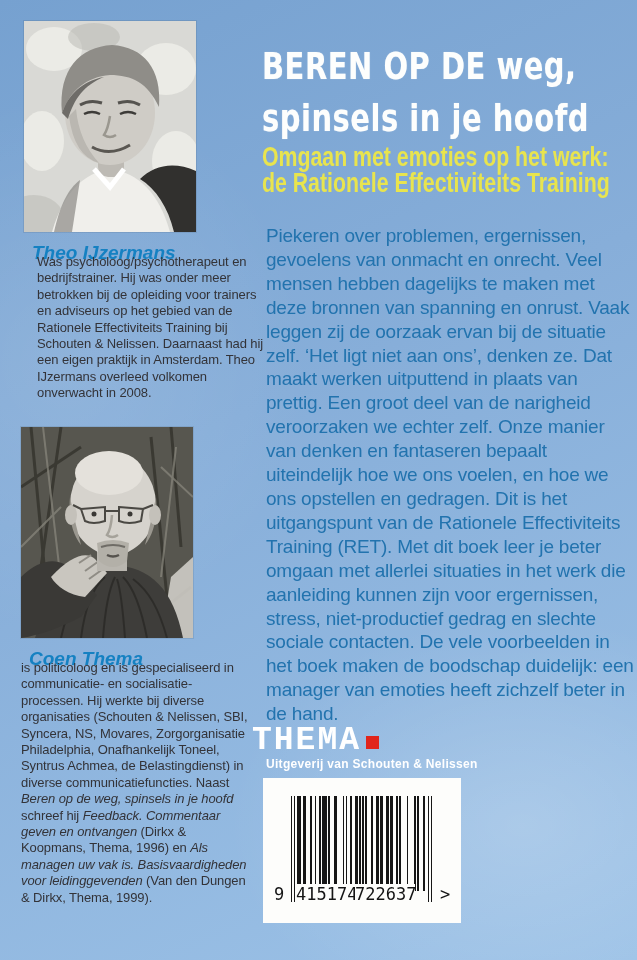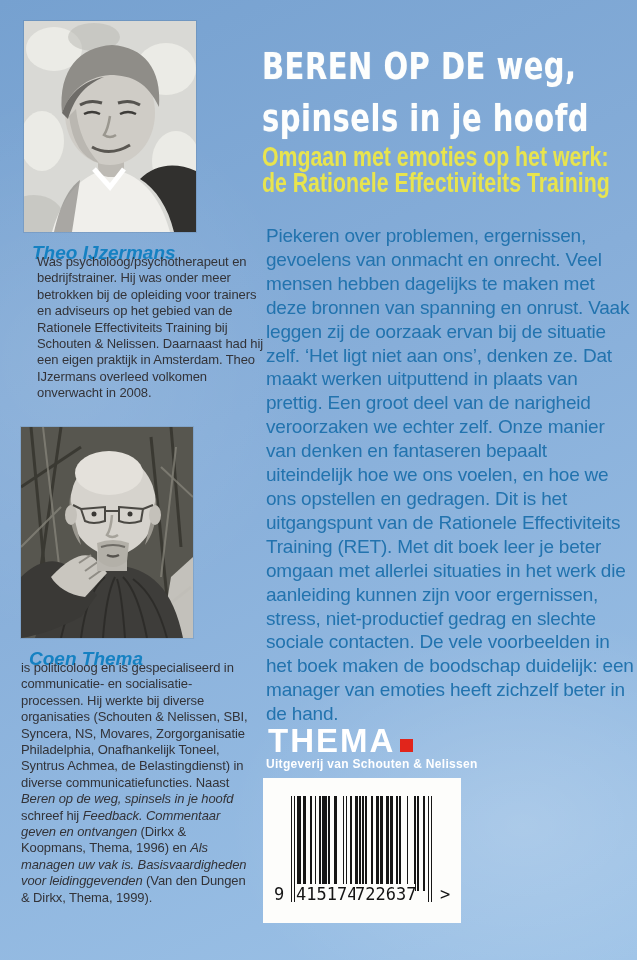--- a/index.html
+++ b/index.html
@@ -40,21 +40,21 @@
   .subtitle{
     left:262px;top:144px;width:372px;margin:0;
     font-weight:bold;color:#e8e44e;font-size:28px;line-height:26px;letter-spacing:0;
   }
   .subtitle span{display:block;transform:scaleX(0.76);transform-origin:0 50%;white-space:nowrap;}
   .body-text{
     left:262px;top:220px;width:372px;margin:4px;
     font-size:19px;line-height:23.9px;color:#2273ae;letter-spacing:-0.2px;
   }
   
-  .logo-row{left:268px;top:724px;height:36px;white-space:nowrap;}
+  .logo-row{left:252px;top:724px;height:36px;white-space:nowrap;font-family:Liberation Mono, monospace;}
   .logo-text{
     font-size:33px;line-height:33px;font-weight:bold;color:#ffffff;letter-spacing:2px;
   }
   .logo-square{
     display:inline-block;width:13px;height:13px;background:#e1251b;margin-left:5px;
   }
   .tagline{
     left:266px;top:757px;width:220px;
     font-size:12px;font-weight:bold;color:#ffffff;letter-spacing:0.3px;
   }

